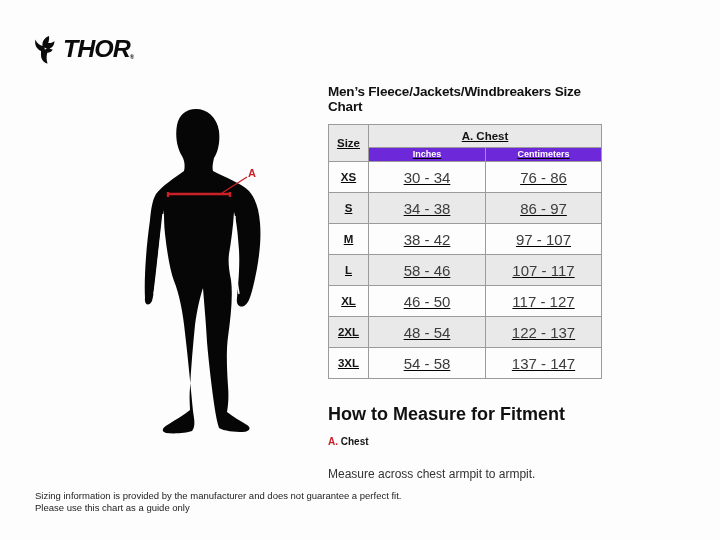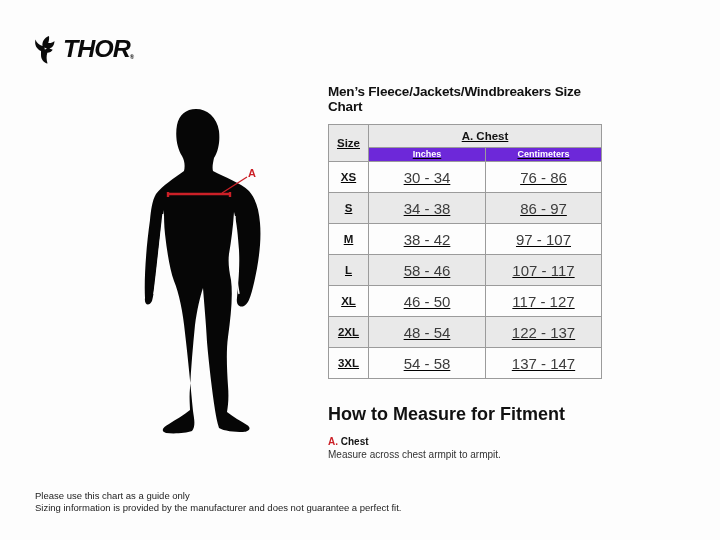--- a/index.html
+++ b/index.html
@@ -126,22 +126,22 @@
     color: #111;
   }
   .measure-key {
     margin-top: 11px;
     font-size: 10px;
     font-weight: bold;
     color: #141414;
   }
   .measure-key .red { color: #cb2027; }
   .measure-desc {
-    margin-top: 2px;
-    font-size: 10px;
+    margin-top: 20px;
+    font-size: 12px;
     color: #333;
   }
 
   
   .disclaimer {
     position: absolute;
     left: 35px;
     top: 490px;
     font-size: 9.5px;
     line-height: 12px;
@@ -250,17 +250,17 @@
         </tr>
       </tbody>
     </table>
 
     <h2 class="measure-heading">How to Measure for Fitment</h2>
     <p class="measure-key"><span class="red">A.</span> <span>Chest</span></p>
     <p class="measure-desc">Measure across chest armpit to armpit.</p>
   </section>
 
   <footer class="disclaimer">
+    <div>Sizing information is provided by the manufacturer and does not guarantee a perfect fit.</div>
     <div>Please use this chart as a guide only</div>
-    <div>Sizing information is provided by the manufacturer and does not guarantee a perfect fit.</div>
   </footer>
 
 </div>
 
 </body></html>

